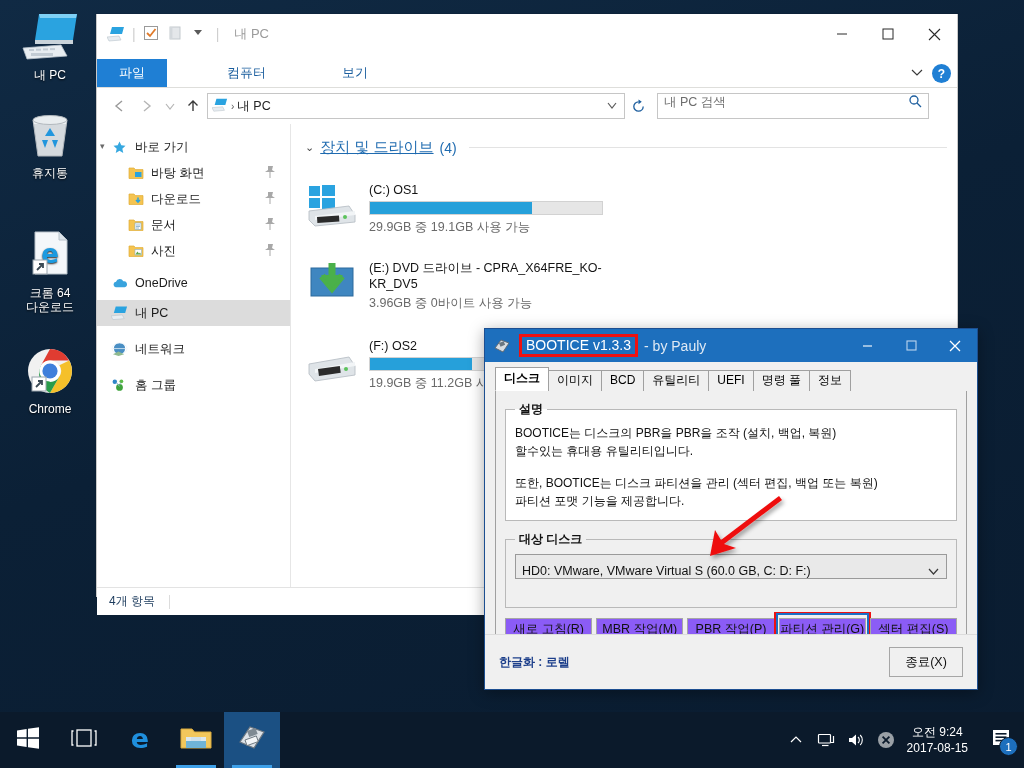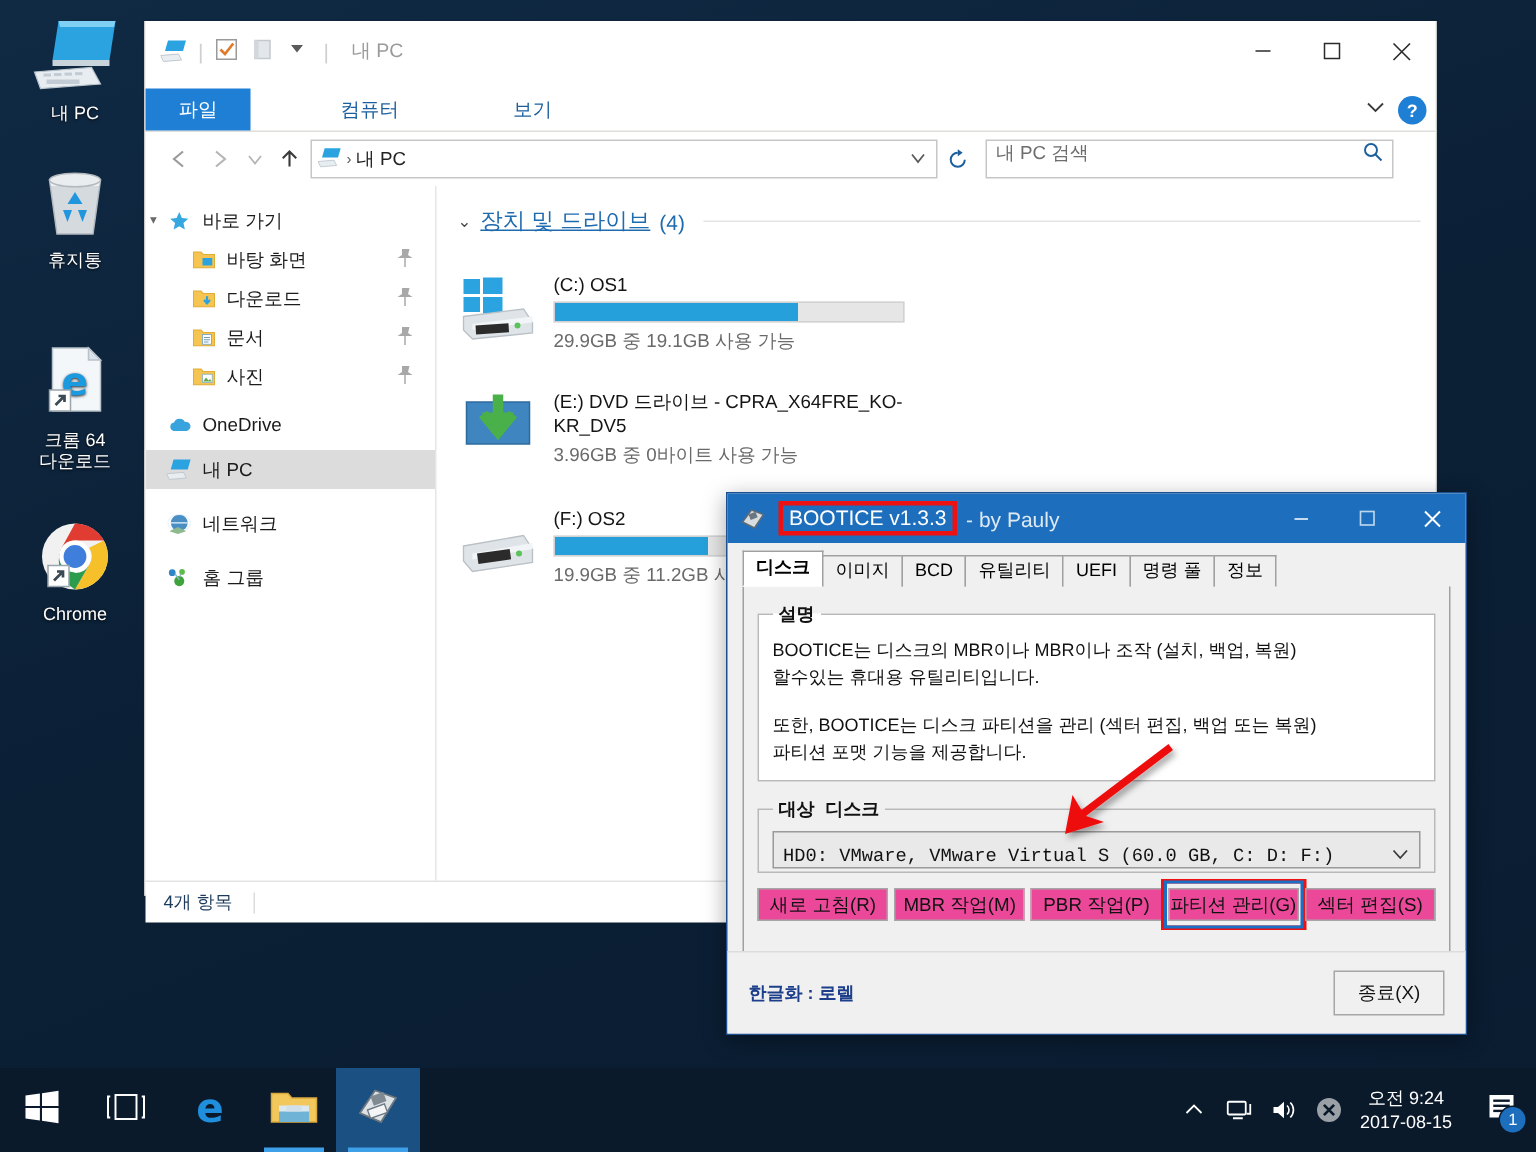--- a/index.html
+++ b/index.html
@@ -149,21 +149,21 @@
 
   .combo{
     height:23px;border:1px solid #9a9a9a;background:#e9e9e9;display:flex;align-items:flex-end;
     padding:0 6px;font-size:12.5px;color:#111;
   }
   .combo .cv{flex:1;}
   .combo .carr{color:#3a3a3a;font-size:11px;}
 
   .btnrow{display:flex;gap:4px;margin-top:8px;position:relative;}
   .btn{
-    flex:1;height:22px;border:1px solid #a6a6a6;background:#ec4899;font-size:12.5px;
+    flex:1;height:22px;border:1px solid #a6a6a6;background:#8b5cf6;font-size:12.5px;
     color:#111;display:flex;align-items:center;justify-content:center;box-sizing:border-box;
   }
   .btn-wrap{flex:1;position:relative;}
   .btn-wrap .btn{width:100%;}
   .btn-hl{
     position:absolute;left:-5px;top:-6px;right:-5px;bottom:-6px;
     border:3px solid #ee1111;box-sizing:border-box;pointer-events:none;
   }
   .btn-hl-inner{
     position:absolute;left:-1px;top:-2px;right:-1px;bottom:-2px;
@@ -631,31 +631,31 @@
       <div class="tab">명령 풀</div>
       <div class="tab">정보</div>
     </div>
 
     <div class="panel">
 
       <fieldset class="gb" style="height:103px;">
         <legend>설명</legend>
         <div class="desc-text">
           <p>
-            <span>BOOTICE는 디스크의 MBR이나 MBR이나 조작 (설치, 백업, 복원)</span><br>
+            <span>BOOTICE는 디스크의 PBR을 PBR을 조작 (설치, 백업, 복원)</span><br>
             <span>할수있는 휴대용 유틸리티입니다.</span>
           </p>
           <p>
             <span>또한, BOOTICE는 디스크 파티션을 관리 (섹터 편집, 백업 또는 복원)</span><br>
             <span>파티션 포맷 기능을 제공합니다.</span>
           </p>
         </div>
       </fieldset>
 
-      <fieldset class="gb gray" style="padding-bottom:2px;font-family:Liberation Mono, monospace;">
+      <fieldset class="gb gray" style="padding-bottom:28px;">
         <legend>대상 디스크</legend>
         <div class="combo">
           <span class="cv">HD0: VMware, VMware Virtual S (60.0 GB, C: D: F:)</span>
           <span class="carr">
             <svg width="13" height="9" viewBox="0 0 13 9">
                 <path d="M2 2 L6.5 7 L11 2" stroke="#3a3a3a" stroke-width="1.2" fill="none"></path>
               </svg>
           </span>
         </div>
       </fieldset>

